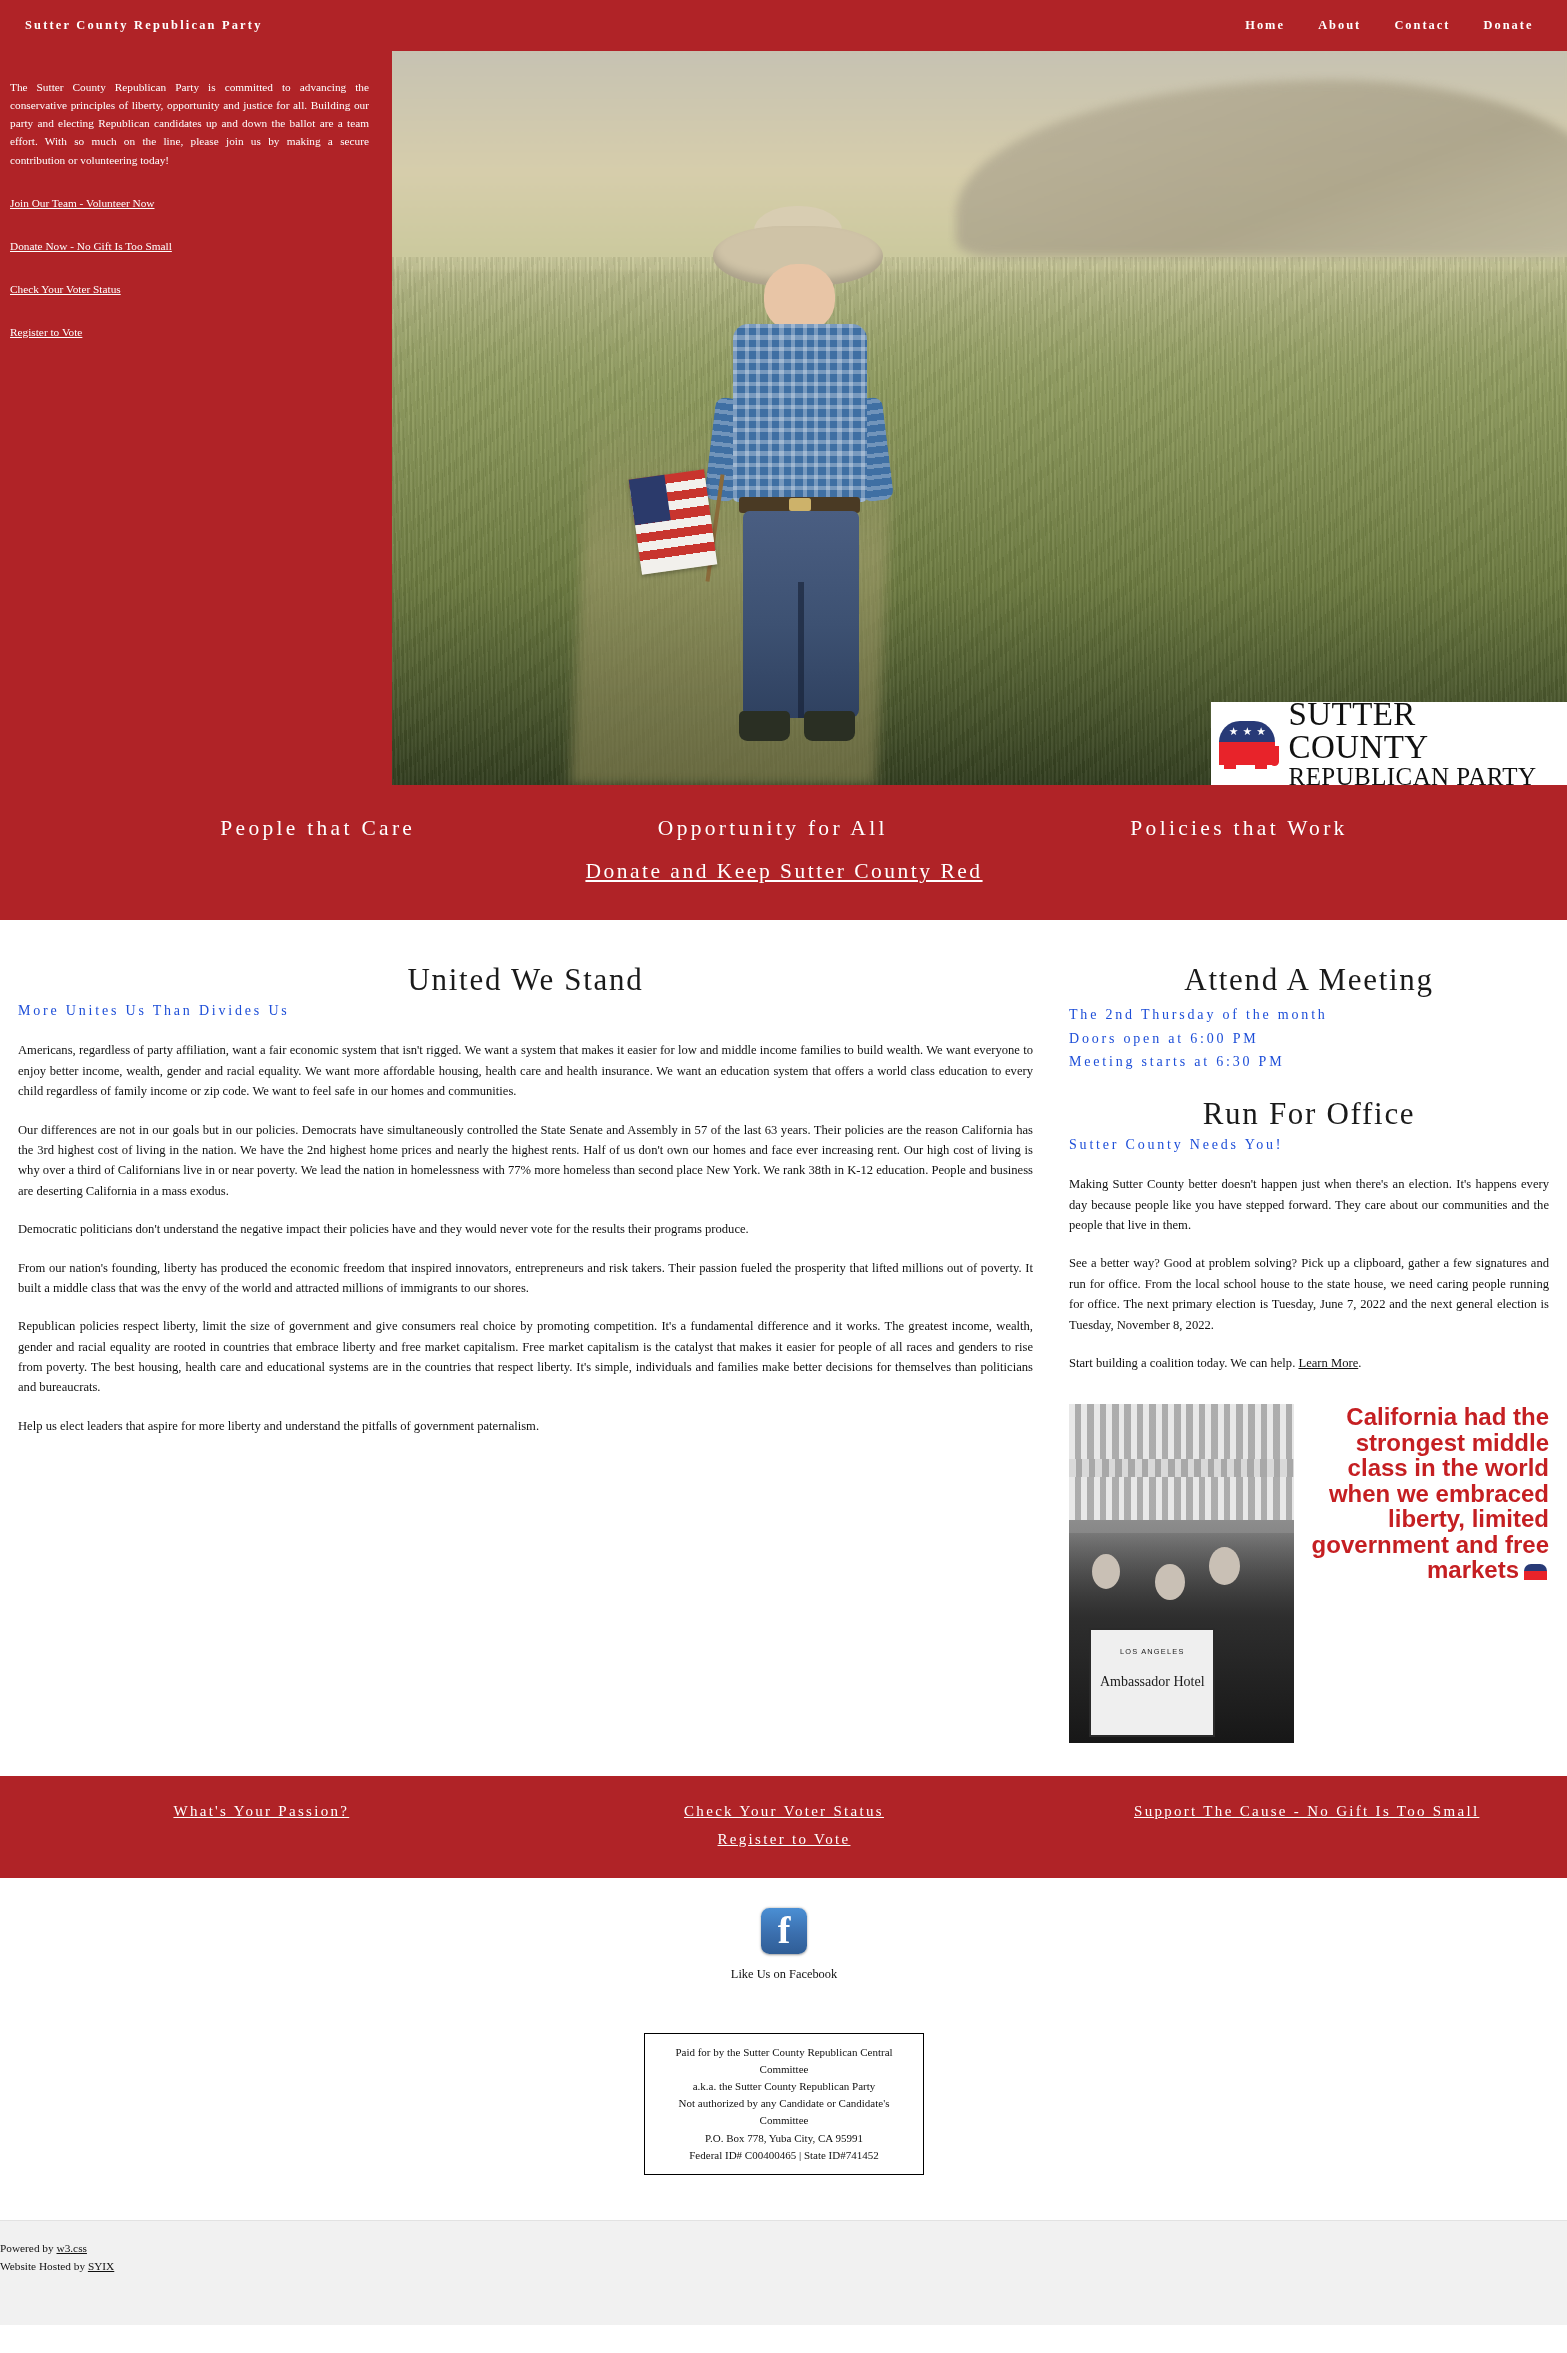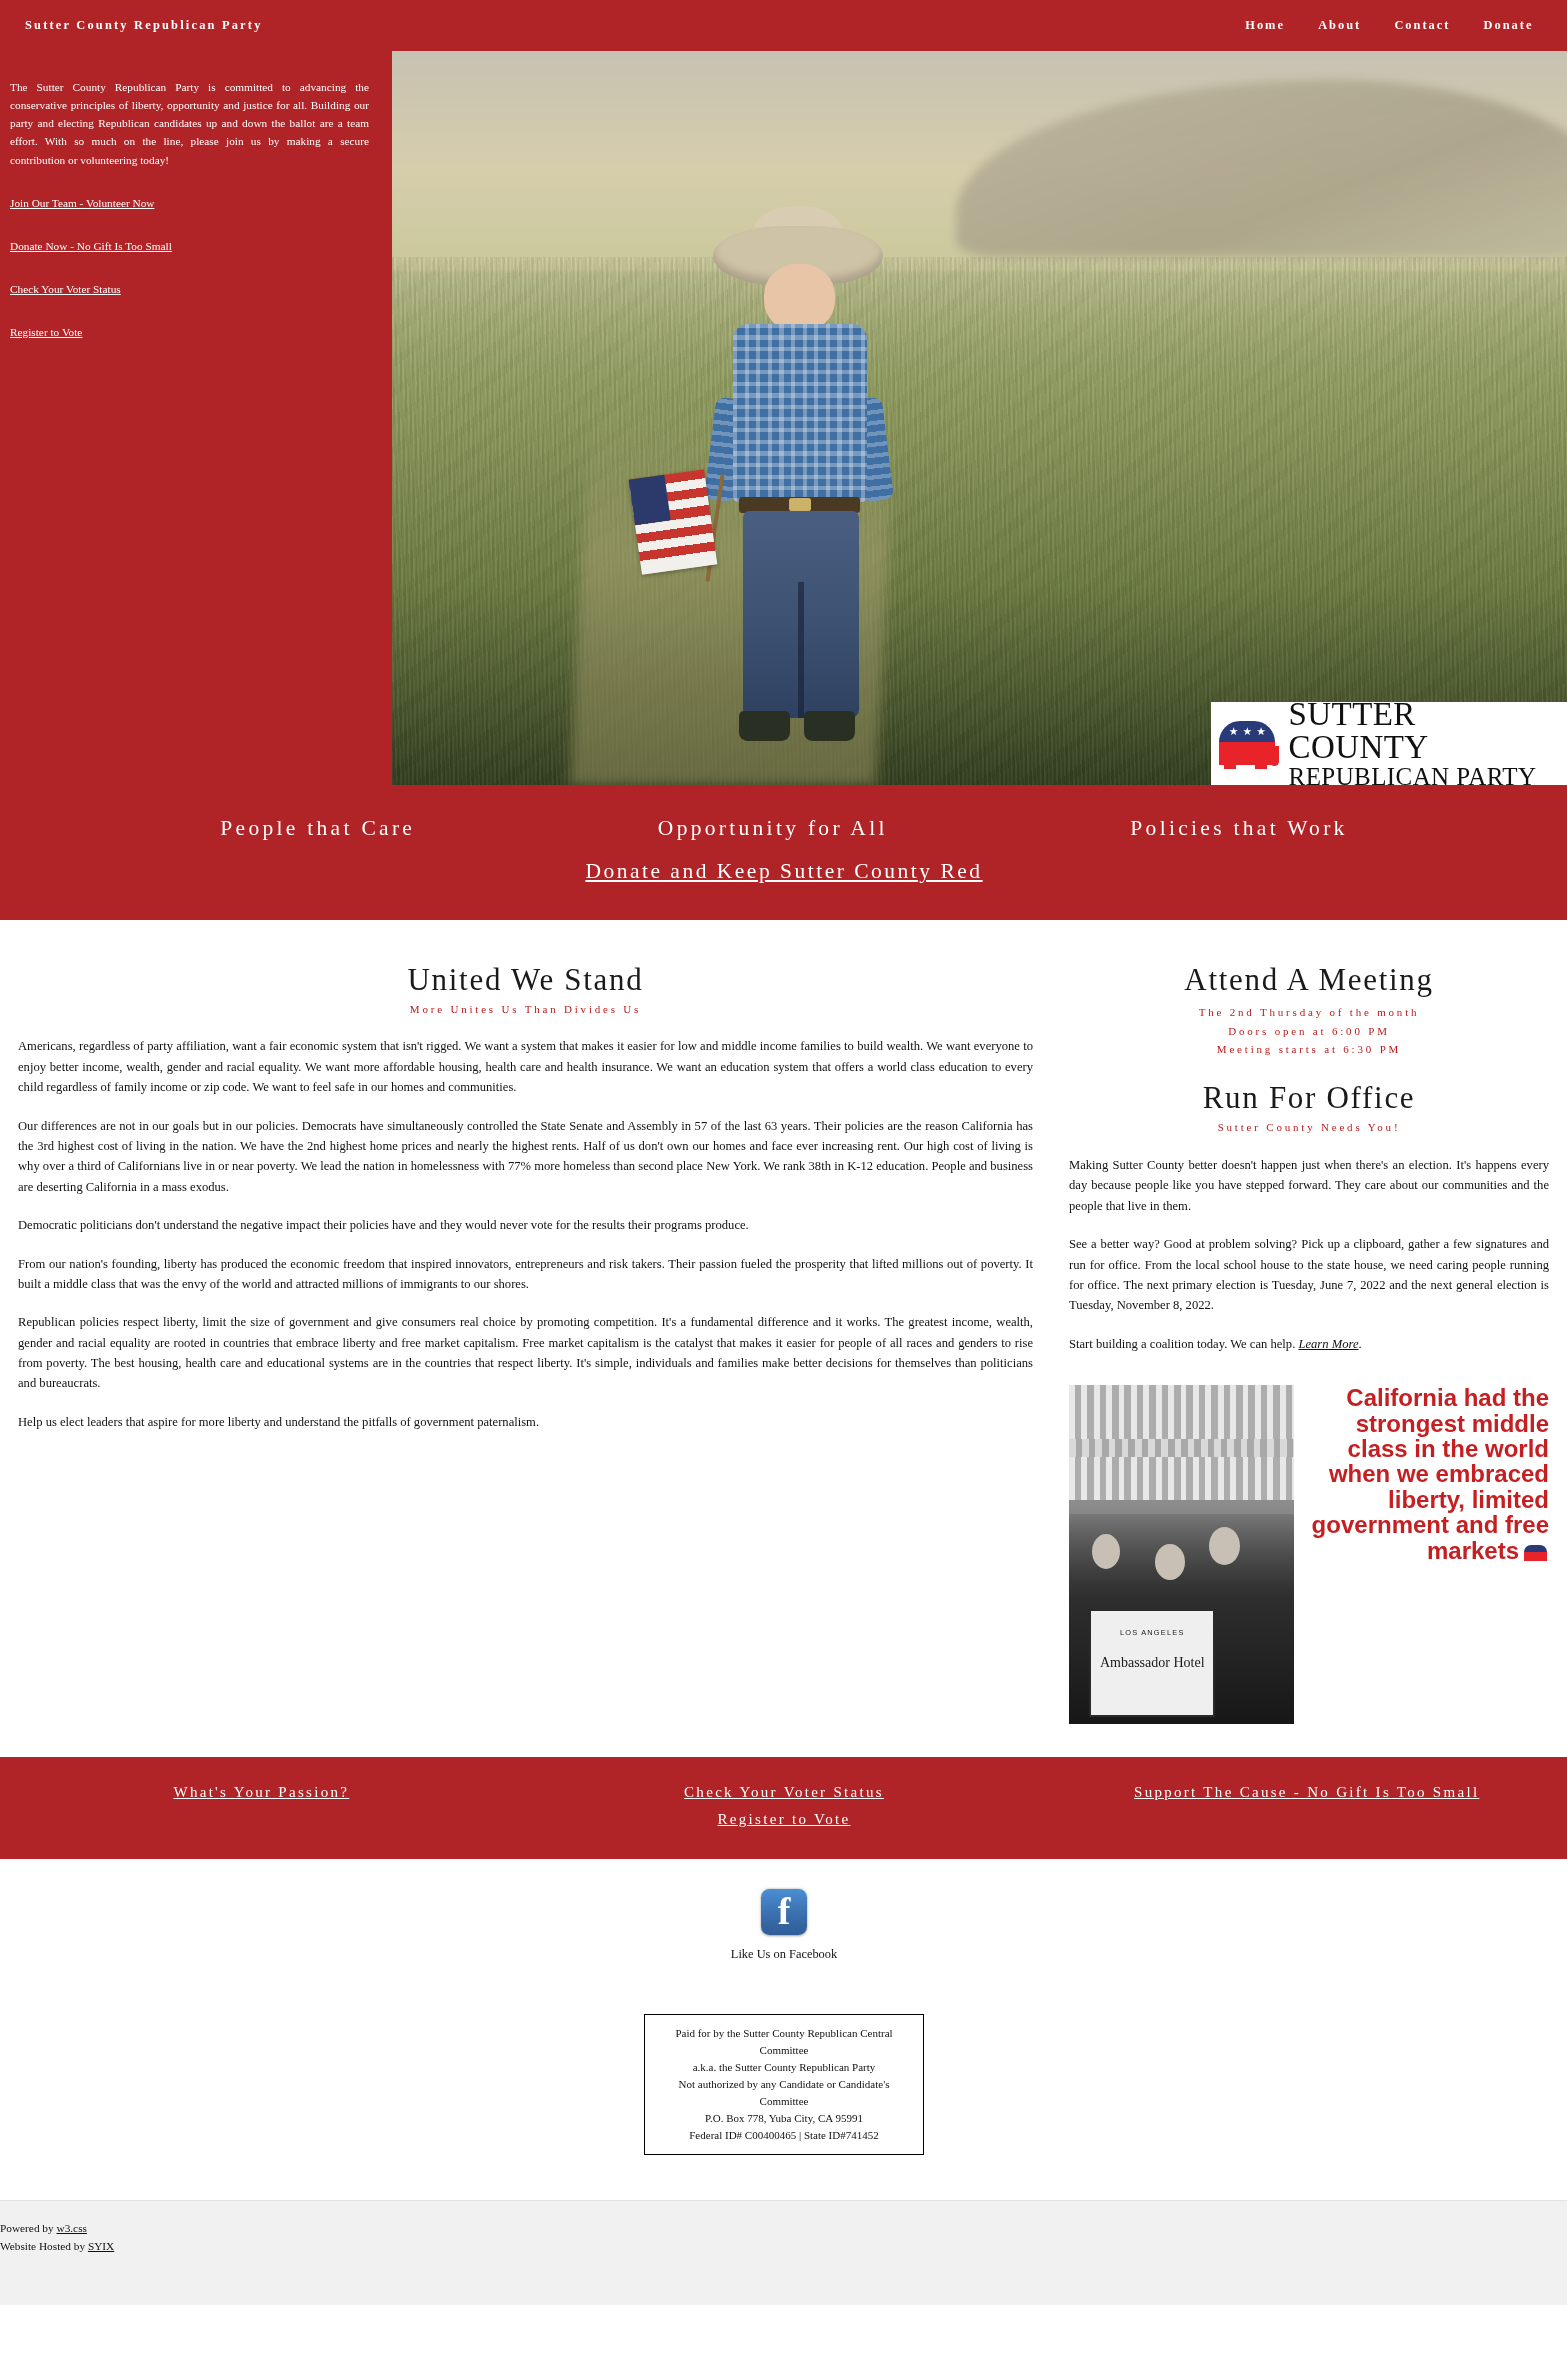--- a/index.html
+++ b/index.html
@@ -245,30 +245,30 @@
   }
   .maincol { width: 1051px; flex:none; padding: 0 18px 0 18px; }
   .sidecol { width: 516px; flex:none; padding: 0 18px 0 18px; }
 
   h2.sect {
     text-align:center; font-size: 31px; font-weight: normal;
     letter-spacing: 1.7px; color:#1a1a1a; margin: 11.6px 0 5px 0;
     font-family: "Liberation Serif", serif;
   }
   .subsect {
-    text-align:center; font-size: 11px; letter-spacing: 2.8px;
-    color:#b91c1c; margin-bottom: 21.5px;
+    text-align:left; font-size: 14px; letter-spacing: 2.8px;
+    color:#1d4ed8; margin-bottom: 21.5px;
     font-family: "Liberation Serif", serif;
   }
   .subsect .ln { display:block; line-height: 1.7; }
   p.body {
     font-size: 12.6px; line-height: 1.62; text-align: justify;
     color:#111; margin-bottom: 18px;
   }
-  p.body a { color:#111; text-decoration: underline; font-style: italic; }
+  p.body a { color:#111; text-decoration: underline; }
 
   .calblock { display:flex; margin-top: 31px; gap: 0; }
   .calphoto {
     width: 225px; height: 339px; flex:none; position:relative; overflow:hidden;
     background: linear-gradient(180deg,#cfcfcf 0%,#9e9e9e 22%,#6b6b6b 58%,#2b2b2b 100%);
   }
   .calphoto .drape {
     position:absolute; left:0; top:0; width:100%; height: 34%;
     background:
       repeating-linear-gradient(90deg, rgba(255,255,255,.55) 0 5.8px, rgba(140,140,140,.5) 5.8px 12.4px),

